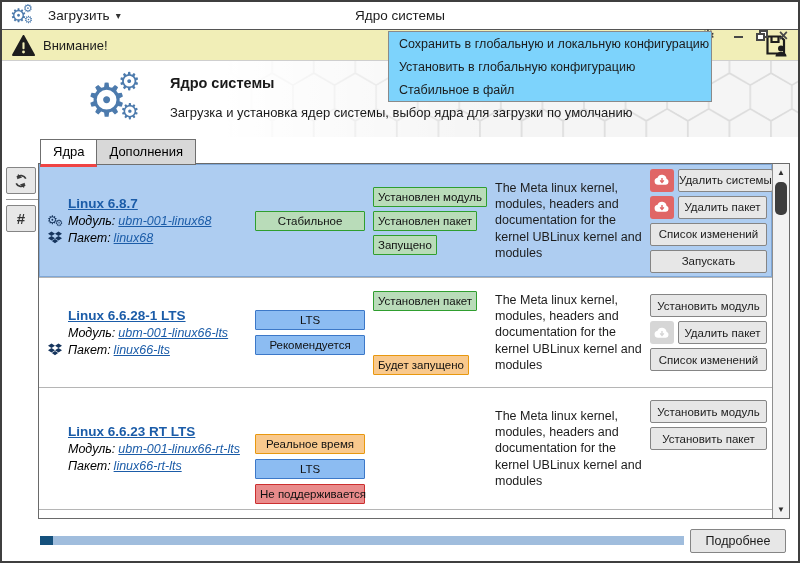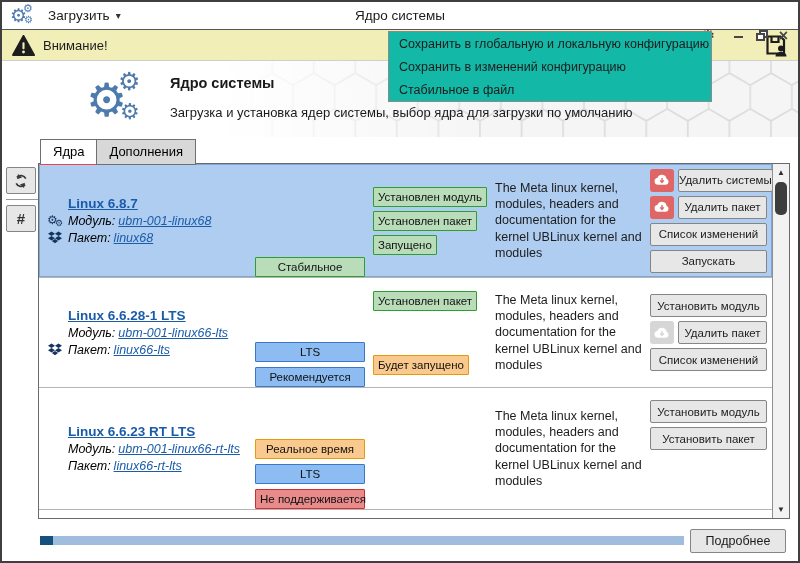--- a/index.html
+++ b/index.html
@@ -29,21 +29,21 @@
   .wc-max .r2 { position:absolute; left:1px; top:3px; width:9px; height:8px; border:2px solid #474747; background:#fff; }
   .wc-close { font-size:16px; color:#474747; line-height:12px; text-align:center; font-weight:bold; }
 
   
   .warnbar { height:31px; background:#f1eeb7; display:flex; align-items:center;
     padding:0 10px; border-bottom:1px solid #cfcfcf; position:relative; }
   .warn-label { font-size:13px; color:#1c1c1c; margin-left:8px; }
   .warn-save { margin-left:auto; display:flex; align-items:center; cursor:pointer; }
 
   
-  .save-menu { position:absolute; left:386px; top:29px; width:324px; background:#14b8a6;
+  .save-menu { position:absolute; left:386px; top:29px; width:324px; background:#7dd3fc;
     border:1px solid #8a8a8a; z-index:60; }
   .save-menu .mi { font-size:12.5px; color:#1c1c1c; padding:4px 10px; height:23px;
     display:flex; align-items:center; cursor:pointer; white-space:nowrap; }
 
   
   .apphdr { position:relative; height:76px; background:#fff; overflow:hidden; }
   .hexbg { position:absolute; inset:0; }
   .hexfade { position:absolute; inset:0;
     background:linear-gradient(to right, #ffffff 0%, #ffffff 28%, rgba(255,255,255,0) 62%); }
   .logo-big { position:absolute; left:84px; top:8px; width:60px; height:60px; z-index:2; }
@@ -52,21 +52,21 @@
   .logo-big .g2 { font-size:25px; left:32px; top:0; }
   .logo-big .g3 { font-size:22px; left:34px; top:32px; }
   .hdr-text { position:absolute; left:168px; top:14px; z-index:2; }
   .hdr-title { font-size:14.5px; font-weight:bold; color:#1a1a1a; margin-bottom:14px; }
   .hdr-sub { font-size:13px; color:#1a1a1a; }
 
   
   .tabs { position:relative; height:26px; padding-left:38px; z-index:3; }
   .tab { display:inline-block; font-size:13px; padding:4px 12px 5px; border:1px solid #6f6f6f;
     cursor:pointer; position:relative; top:2px; }
-  .tab.active { background:#fff; border-bottom:1px solid #ef4444; z-index:4; }
+  .tab.active { background:#fff; border-bottom:3px solid #ef4444; z-index:4; }
   .tab.inactive { background:#d8d8d8; border-left:none; }
 
   
   .main { position:relative; height:356px; }
   .side-tools { position:absolute; left:4px; top:4px; width:32px; }
   .tool-btn { width:30px; height:27px; background:#e7e7e7; border:1px solid #858585;
     border-radius:2px; display:flex; align-items:center; justify-content:center;
     cursor:pointer; font-size:15px; font-weight:bold; color:#333; }
   .tool-sep { width:32px; height:1px; background:#9a9a9a; margin:5px 0; }
   .panel { position:absolute; left:36px; right:8px; top:0; bottom:0;
@@ -81,22 +81,22 @@
     justify-content:center; gap:1px; }
   .ln { display:flex; align-items:center; gap:3px; min-height:16px; }
   .icon-slot { width:20px; display:flex; justify-content:center; align-items:center; flex:none; }
   .kname { font-size:13.5px; font-weight:bold; color:#1b5ca8; text-decoration:underline; cursor:pointer; }
   .klabel { font-size:12.5px; font-style:italic; color:#000000; }
   .klink { font-size:12.5px; font-style:italic; color:#1b5ca8; text-decoration:underline; cursor:pointer; }
   .mod-ico { position:relative; width:16px; height:14px; color:#16355e; }
   .mod-ico .m1 { position:absolute; font-size:12px; left:0; top:0; line-height:1; }
   .mod-ico .m2 { position:absolute; font-size:9px; left:8px; top:5px; line-height:1; }
 
-  .col-tags-a { width:118px; display:flex; flex-direction:column; justify-content:flex-end;
-    align-items:stretch; gap:5px; padding:0 4px; }
+  .col-tags-a { width:118px; display:flex; flex-direction:column; justify-content:center;
+    align-items:stretch; gap:5px; padding:17px 4px; }
   .col-tags-b { width:124px; display:flex; flex-direction:column; justify-content:center;
     align-items:flex-start; gap:4px; padding:0 4px; }
   .badge { font-size:11.5px; text-align:center; padding:3px 4px; color:#111;
     border-radius:1px; white-space:nowrap; }
   .badge.green  { background:#b9dcb9; border:1px solid #2f9e2f; }
   .badge.blue   { background:#8cbcf2; border:1px solid #3c78c8; }
   .badge.orange { background:#f9c98d; border:1px solid #e8980f;margin-top:40px; }
   .badge.red    { background:#e98b8b; border:1px solid #cc2f2f; }
 
   .col-desc { width:152px; display:flex; align-items:center; padding:6px 2px; }
@@ -176,21 +176,21 @@
         <path d="M3.5 3.5h13l3.5 3.5v13.5H3.5z" fill="none" stroke="#1d1d1d" stroke-width="2.2"></path>
         <path d="M7.5 3.5v5.5h7V3.5" fill="none" stroke="#1d1d1d" stroke-width="2.2"></path>
         <circle cx="17" cy="15.5" r="3" fill="#1d1d1d"></circle>
         <path d="M11.5 23.5c0-3 2.4-4.6 5.5-4.6s5.5 1.6 5.5 4.6z" fill="#1d1d1d"></path>
       </svg>
     </div>
   </div>
 
   <div class="save-menu">
     <div class="mi">Сохранить в глобальную и локальную конфигурацию</div>
-    <div class="mi">Сохранить в изменений конфигурацию</div>
+    <div class="mi">Установить в глобальную конфигурацию</div>
     <div class="mi">Стабильное в файл</div>
   </div>
 
   <div class="apphdr">
     <svg class="hexbg" width="796" height="76">
       <defs>
         <pattern id="hexp" width="41.57" height="72" patternUnits="userSpaceOnUse">
           <g stroke="#dcdcdc" stroke-width="1.5" fill="#f5f5f5">
             <path transform="translate(20.78,36)" d="M0,-24 20.78,-12 20.78,12 0,24 -20.78,12 -20.78,-12Z"></path>
             <path transform="translate(0,0)" d="M0,-24 20.78,-12 20.78,12 0,24 -20.78,12 -20.78,-12Z"></path>

